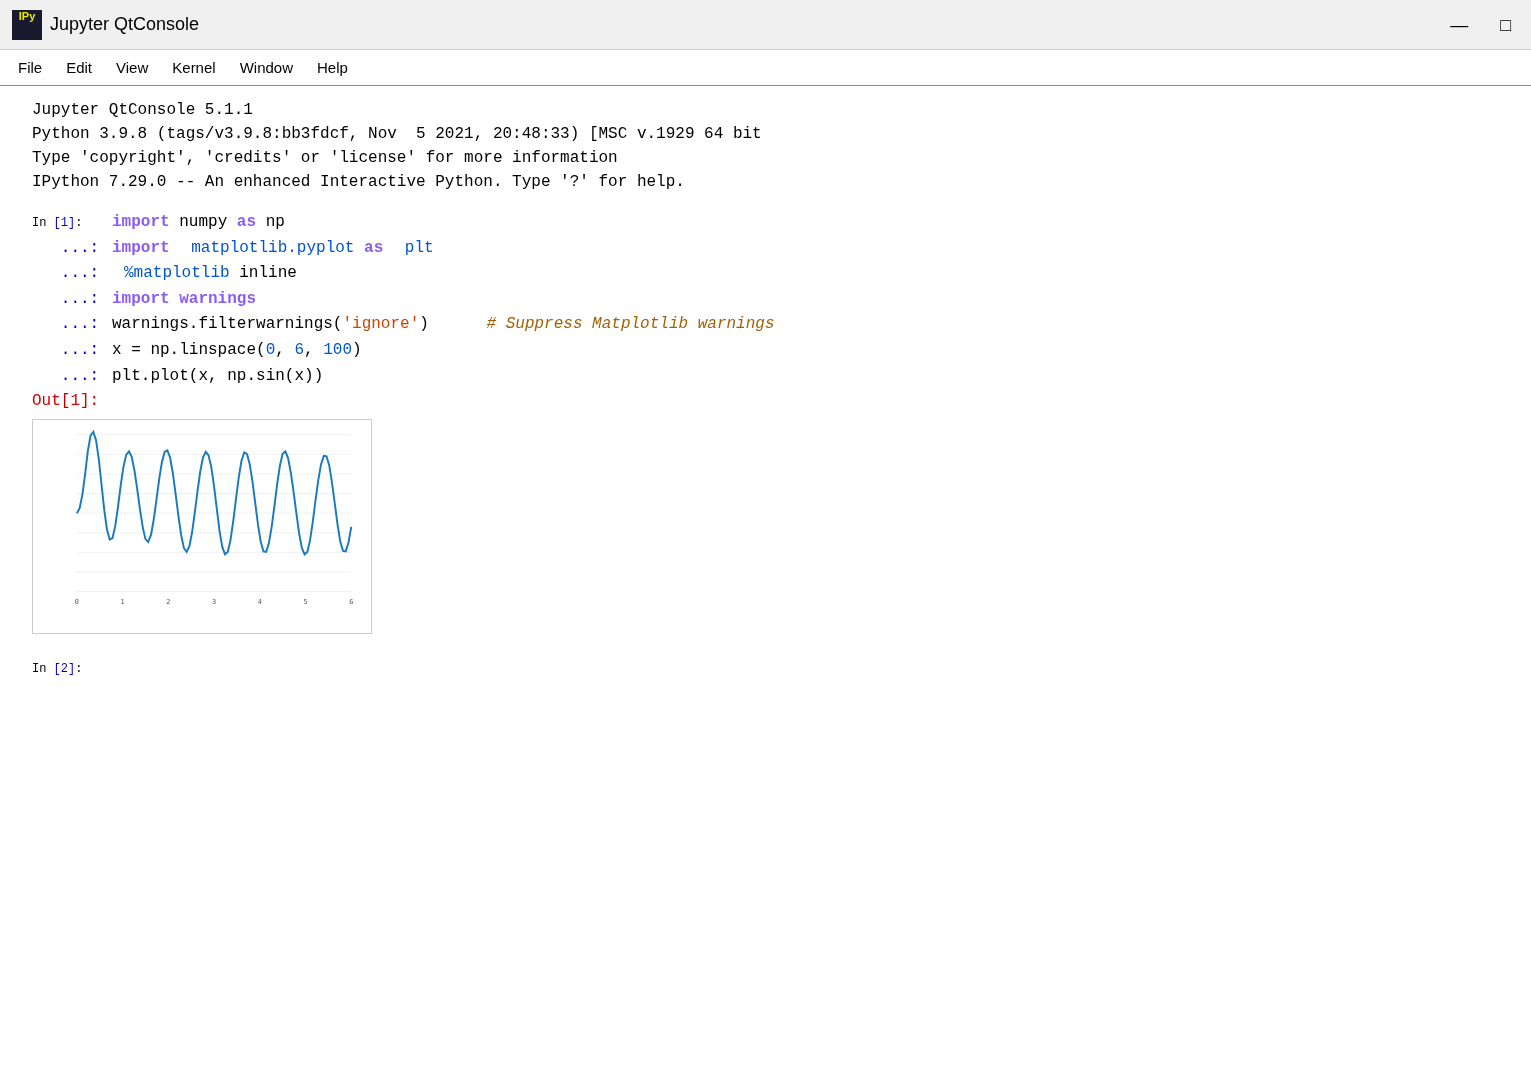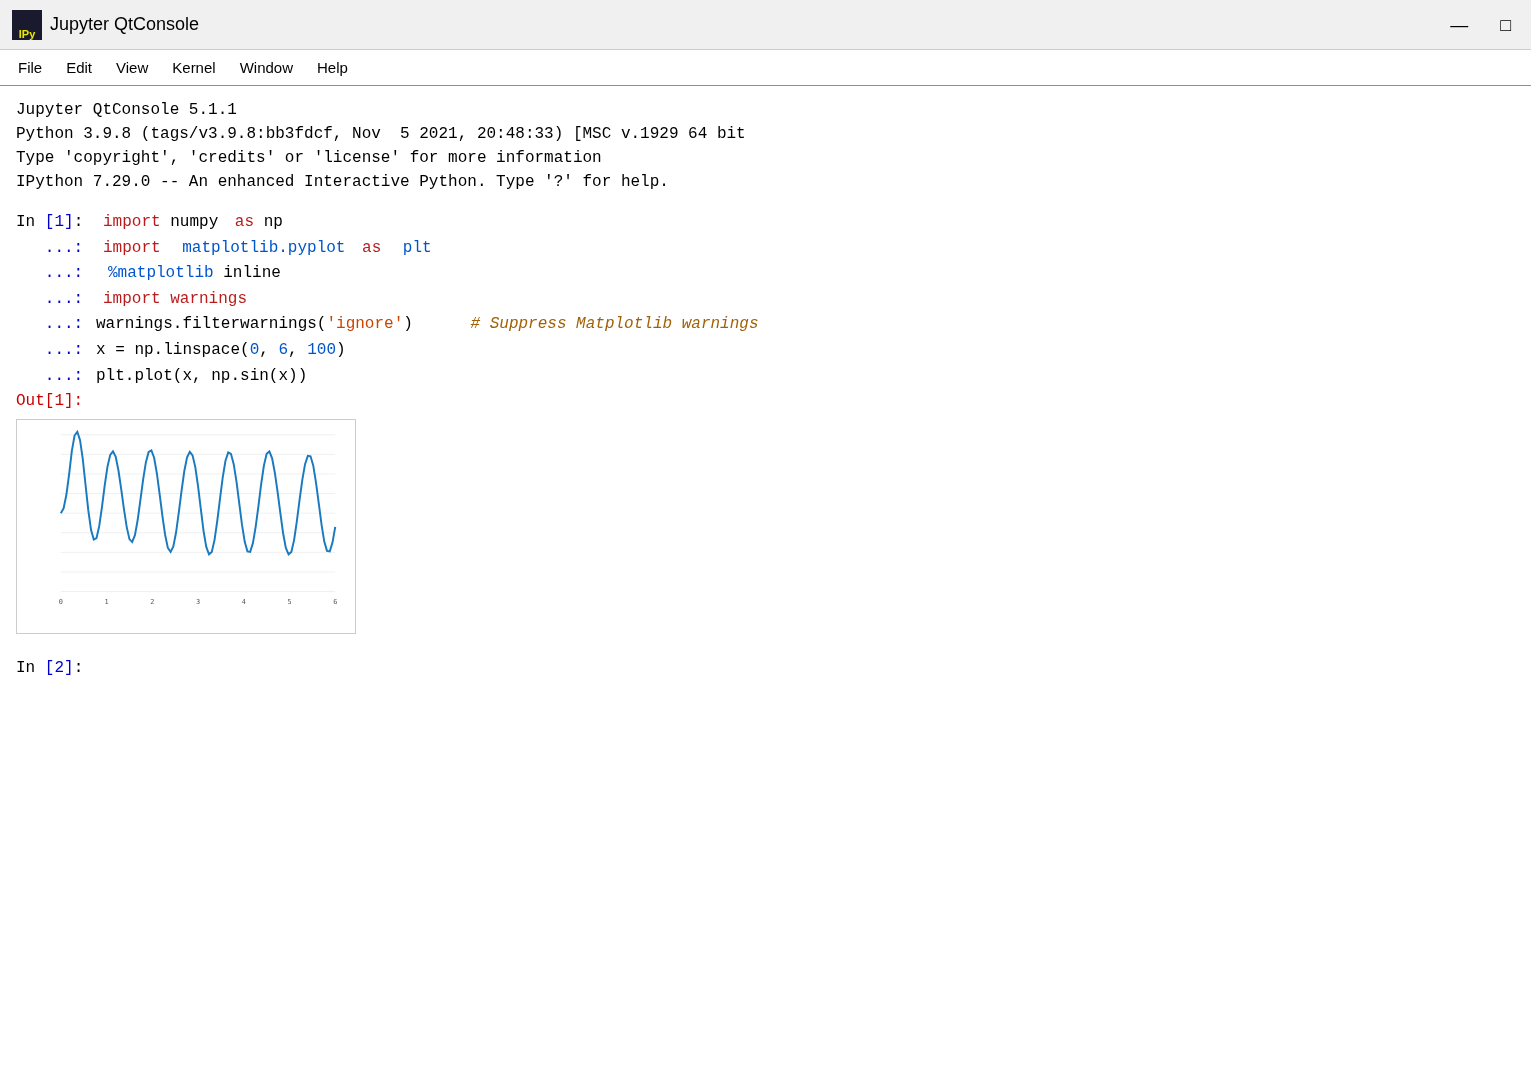--- a/index.html
+++ b/index.html
@@ -21,21 +21,21 @@
       align-items: center;
       padding: 0 12px;
       border-bottom: 1px solid #cccccc;
       position: relative;
     }
     .titlebar-icon {
       width: 30px;
       height: 30px;
       background: #1a1a2e;
       display: flex;
-      align-items: flex-end;
+      align-items: flex-start;
       justify-content: center;
       margin-right: 8px;
       flex-shrink: 0;
     }
     .titlebar-icon span {
       color: #e8e800;
       font-size: 11px;
       font-weight: bold;
       font-family: sans-serif;
     }
@@ -74,21 +74,21 @@
     .menu-item {
       font-family: 'Segoe UI', sans-serif;
       font-size: 15px;
       padding: 4px 10px;
       cursor: pointer;
       color: #000;
     }
 
     
     .console-content {
-      padding: 12px 16px;
+      padding: 12px 32px;
       background: #ffffff;
     }
 
     .info-line {
       font-size: 16px;
       color: #000000;
       line-height: 1.5;
       white-space: pre;
     }
 
@@ -98,21 +98,21 @@
 
     .prompt-line {
       display: flex;
       align-items: baseline;
       line-height: 1.6;
       white-space: pre;
     }
 
     .prompt-in {
       color: #000000;
-      font-size: 16px;
+      font-size: 12px;
       min-width: 80px;
     }
     .prompt-in .bracket {
       color: #0000cc;
     }
     .prompt-in .number {
       color: #0000cc;
     }
 
     .prompt-continuation {
@@ -121,23 +121,22 @@
       min-width: 80px;
     }
 
     .prompt-out {
       color: #cc0000;
       font-size: 16px;
       min-width: 80px;
     }
 
     .code-keyword {
-      color: #b91c1c;
-      font-weight: normal;
-      margin-left: 7px;
+      color: #8b5cf6;
+      font-weight: bold;
     }
     .code-normal {
       color: #000000;
     }
     .code-string {
       color: #cc4400;
     }
     .code-comment {
       color: #a16207;
       font-style: italic;

